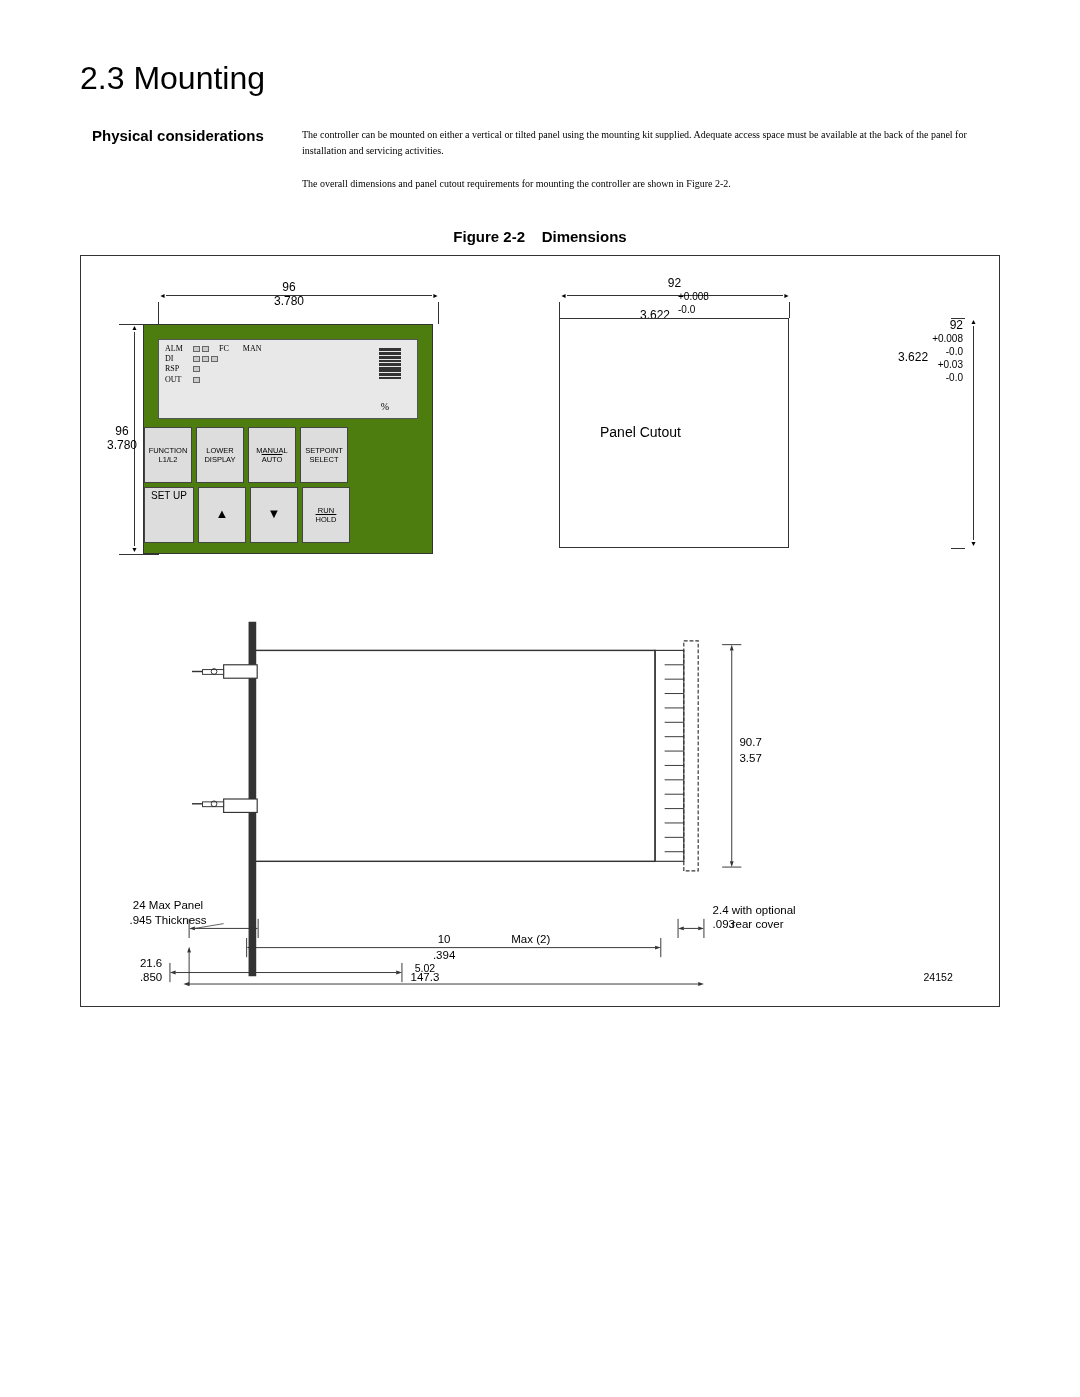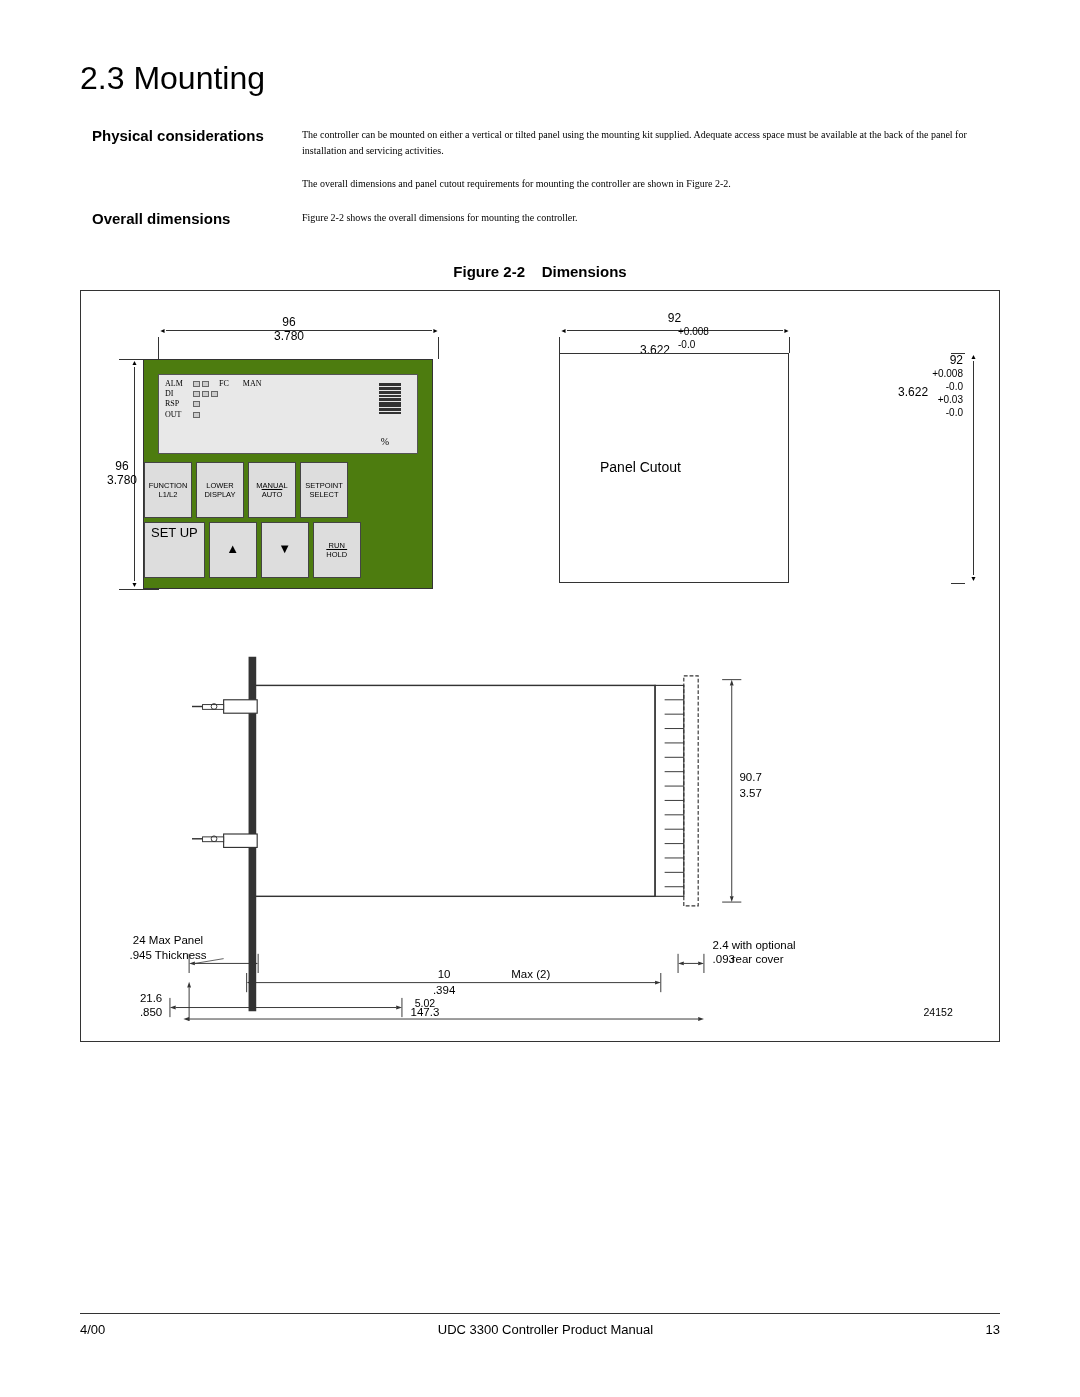--- a/index.html
+++ b/index.html
@@ -142,21 +142,21 @@
       font-family: Arial, sans-serif;
       cursor: default;
     }
     .ctrl-btn.arrow {
       font-size: 13px;
       min-width: 48px;
     }
     .setup-btn {
       border: 1px solid #444;
       background: #ddd;
-      font-size: 13px;
+      font-size: 10px;
       text-align: left;
       padding: 2px 6px;
       line-height: 1.2;
       font-family: Arial, sans-serif;
       cursor: default;
     }
     
     .diagram-bottom {
       width: 100%;
       position: relative;
@@ -194,24 +194,20 @@
     <div class="text-col">
       <span>The controller can be mounted on either a vertical or tilted panel using the mounting kit supplied. Adequate access space must be available at the back of the panel for installation and servicing activities.</span>
     </div>
   </div>
 
   <div class="content-block">
     <div class="label-col"></div>
     <div class="text-col">The overall dimensions and panel cutout requirements for mounting the controller are shown in Figure 2-2.</div>
   </div>
 
-  <div class="content-block">
-    <div class="label-col">Overall dimensions</div>
-    <div class="text-col">Figure 2-2 shows the overall dimensions for mounting the controller.</div>
-  </div>
 
   <div class="figure-caption">
     <span>Figure 2-2</span>&nbsp;&nbsp;&nbsp;&nbsp;<span>Dimensions</span>
   </div>
 
   <div class="figure-box">
 
     <div class="diagram-top">
 
       <div class="diagram-left" style="position:relative; min-height:320px;">
@@ -464,19 +460,14 @@
         <text x="340" y="385" font-size="12" font-family="Arial" text-anchor="middle">147.3</text>
         <text x="340" y="375" font-size="11" font-family="Arial" text-anchor="middle">5.02</text>
 
         <text x="860" y="385" font-size="11" font-family="Arial">24152</text>
 
       </svg>
     </div>
 
   </div>
 
-  <div class="page-footer">
-    <span>4/00</span>
-    <span>UDC 3300 Controller Product Manual</span>
-    <span>13</span>
-  </div>
 
 </div>
 
 </body></html>

